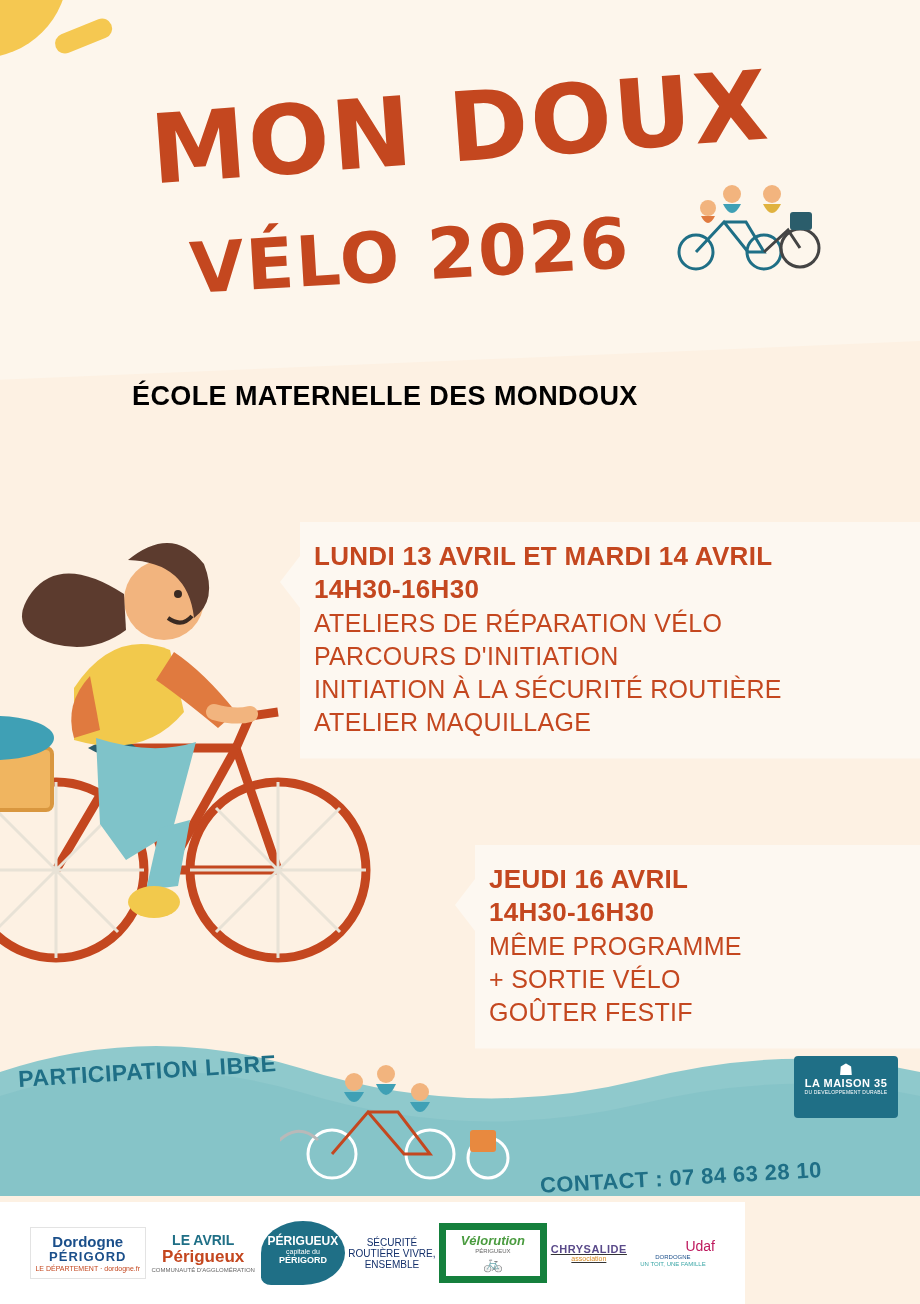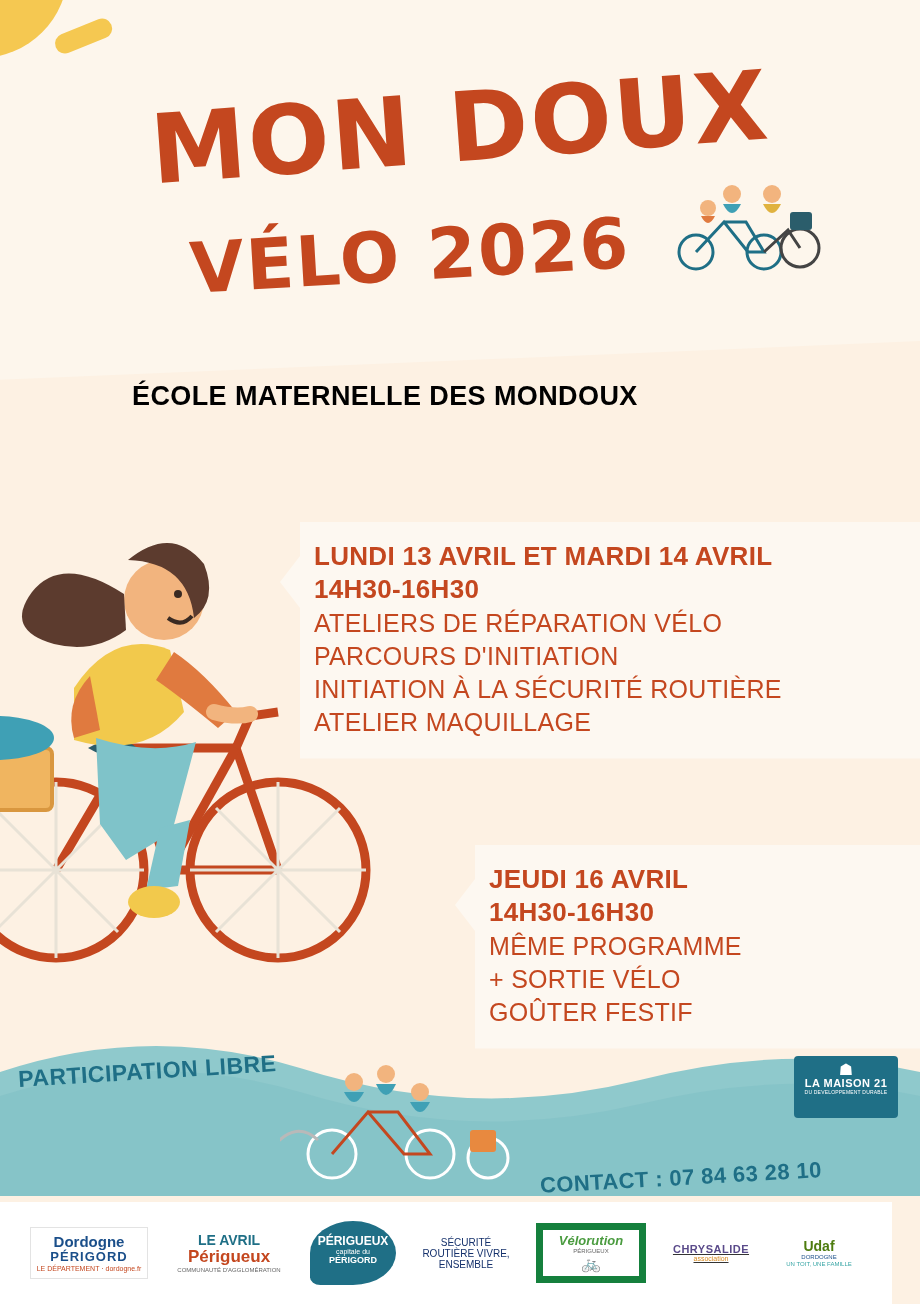--- a/index.html
+++ b/index.html
@@ -216,21 +216,21 @@
   .maison-logo .msub {
     font-size: 5px;
     letter-spacing: 0.2px;
   }
 
   
   .logo-strip {
     position: absolute;
     left: 0;
     bottom: 0;
-    width: 892px;
+    width: 745px;
     height: 102px;
     background: #ffffff;
     z-index: 10;
     display: flex;
     align-items: center;
     justify-content: space-between;
     padding: 0 30px;
     box-sizing: border-box;
   }
   .logo {
@@ -271,21 +271,21 @@
   .logo-perigueux .q2 { font-size:7px; }
   .logo-perigueux .q3 { font-size:9px; font-weight:bold; }
   .logo-secu { width: 96px; color:#14306b; font-weight:normal; font-size:10px; }
   .logo-velo { width: 92px; border:7px solid #15803d; padding:4px 2px;}
   .logo-velo .v1 { color:#4a9b3f; font-size:13px; font-weight:bold; font-style:italic;}
   .logo-velo .v2 { color:#666; font-size:6px; }
   .logo-chrys { width: 86px; text-decoration: underline; }
   .logo-chrys .c1 { color:#5a4a8a; font-size:11px; font-weight:bold; letter-spacing:0.5px;}
   .logo-chrys .c2 { color:#d88a1f; font-size:7px; }
   .logo-udaf { width: 86px; }
-  .logo-udaf .u1 { color:#4d7c0f; font-size:14px; font-weight:bold; }
+  .logo-udaf .u1 { color:#be185d; font-size:14px; font-weight:normal;text-align:right; }
   .logo-udaf .u2 { color:#1b4f8a; font-size:6px; }
   .logo-udaf .u3 { color:#3aa6a6; font-size:6px; }
 </style>
 </head>
 <body>
 
 <div class="poster">
 
   <div class="top-band2"></div>
   <div class="top-band"></div>
@@ -403,21 +403,21 @@
     <circle cx="140" cy="42" r="9" fill="#f2b47e"></circle>
     <path d="M130 52 q10 20 20 0 z" fill="#3fa0b5"></path>
     <rect x="190" y="80" width="26" height="22" rx="3" fill="#e8893f"></rect>
     <g stroke="#b9b9b9" stroke-width="3" fill="none">
       <path d="M-6 96 q22 -26 44 -6"></path>
     </g>
   </svg>
 
   <div class="maison-logo">
     <div class="house">☗</div>
-    <div class="mname">LA MAISON 21</div>
+    <div class="mname">LA MAISON 35</div>
     <div class="msub">DU DEVELOPPEMENT DURABLE</div>
   </div>
 
   <div class="logo-strip">
 
     <div class="logo logo-dordogne">
       <div class="l1">Dordogne</div>
       <div class="l2">PÉRIGORD</div>
       <div class="l3">LE DÉPARTEMENT · dordogne.fr</div>
     </div>

